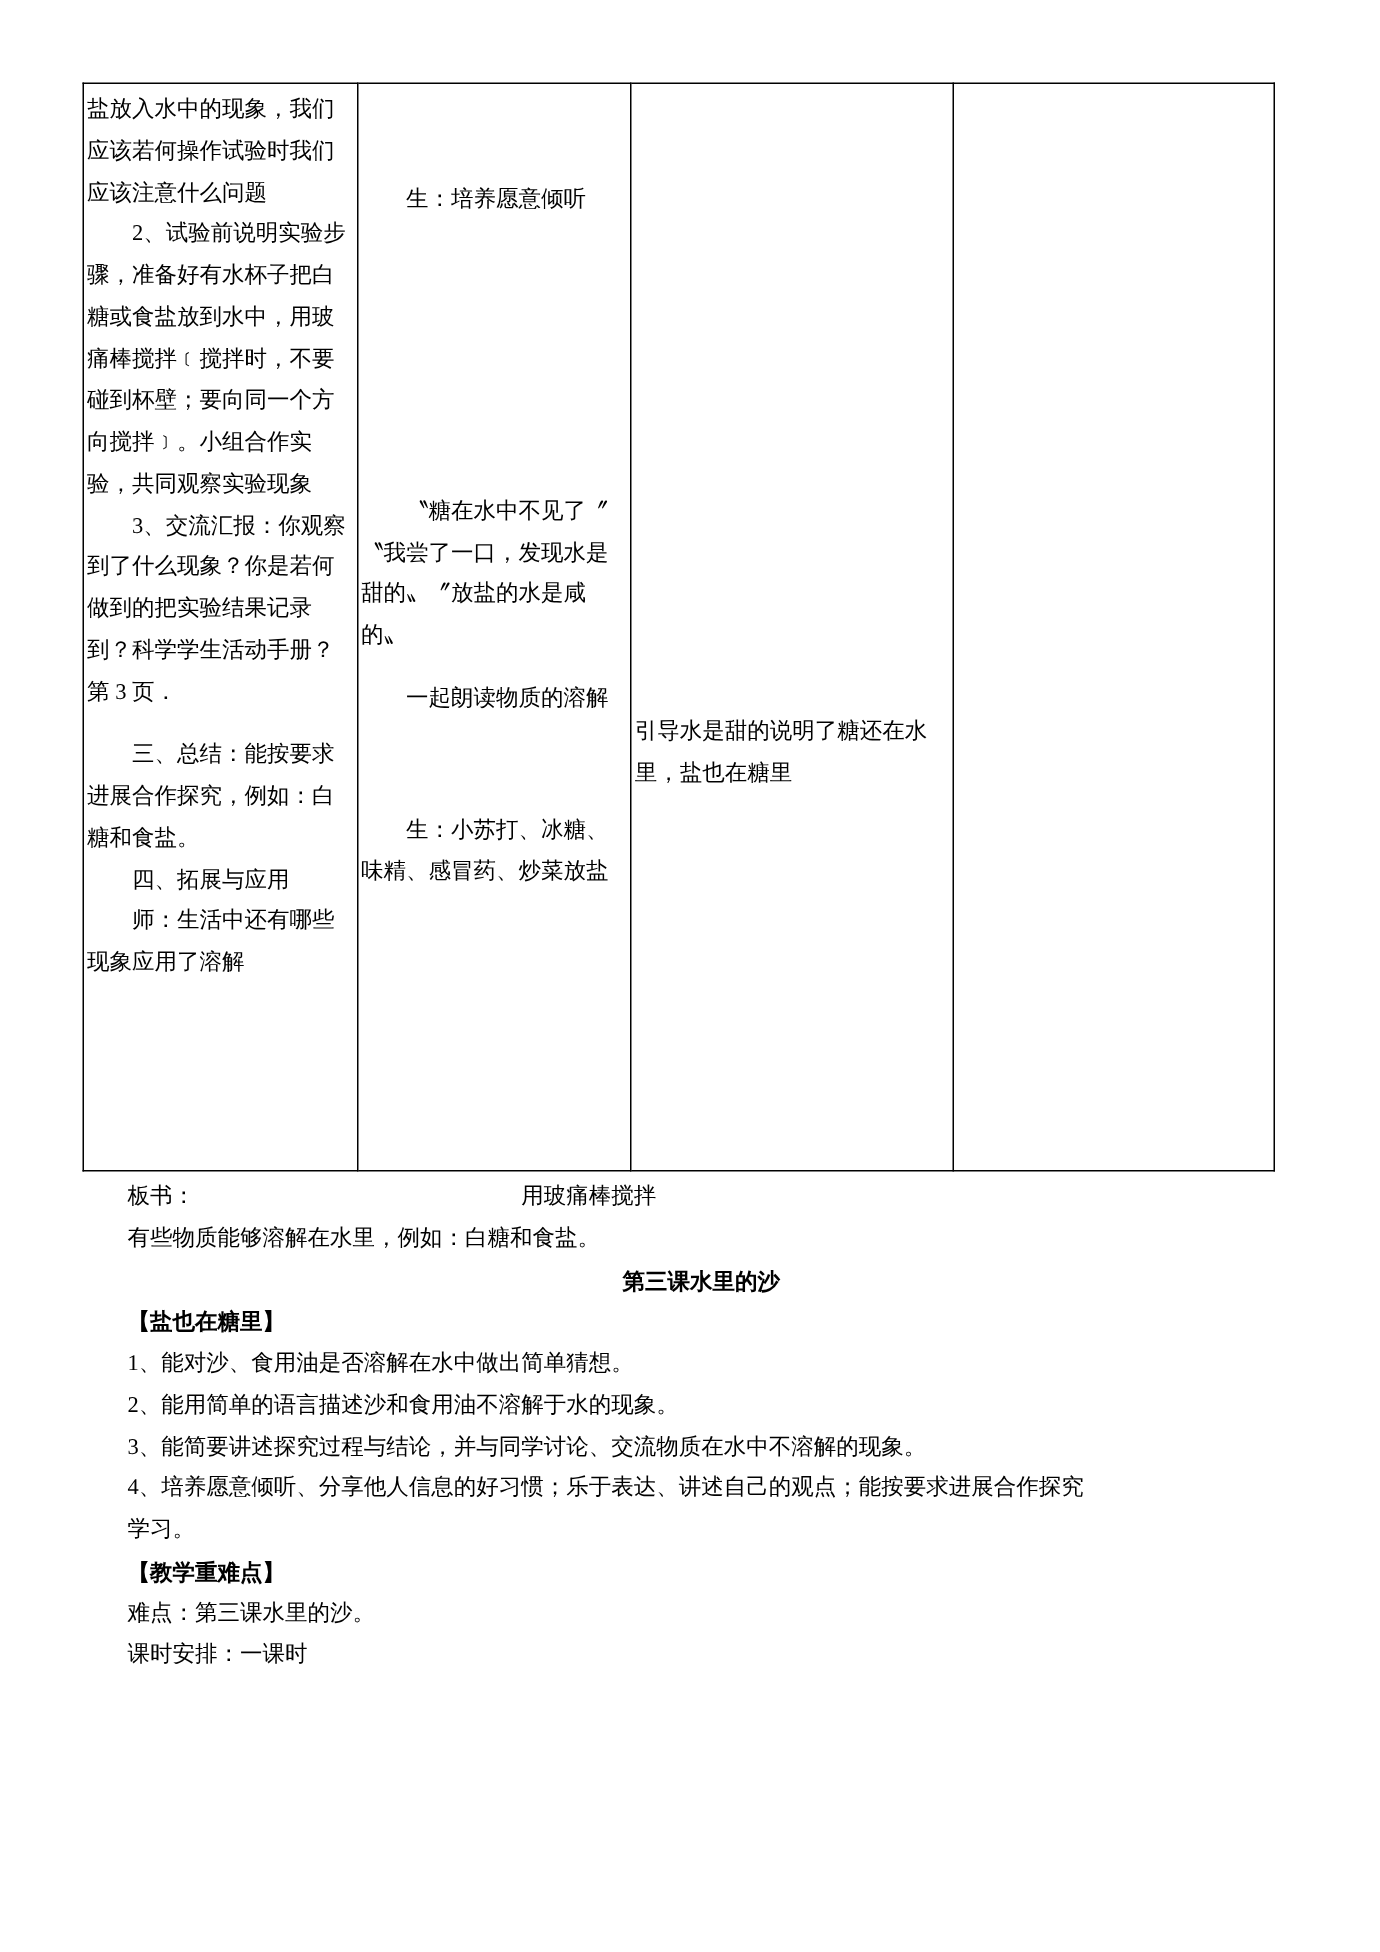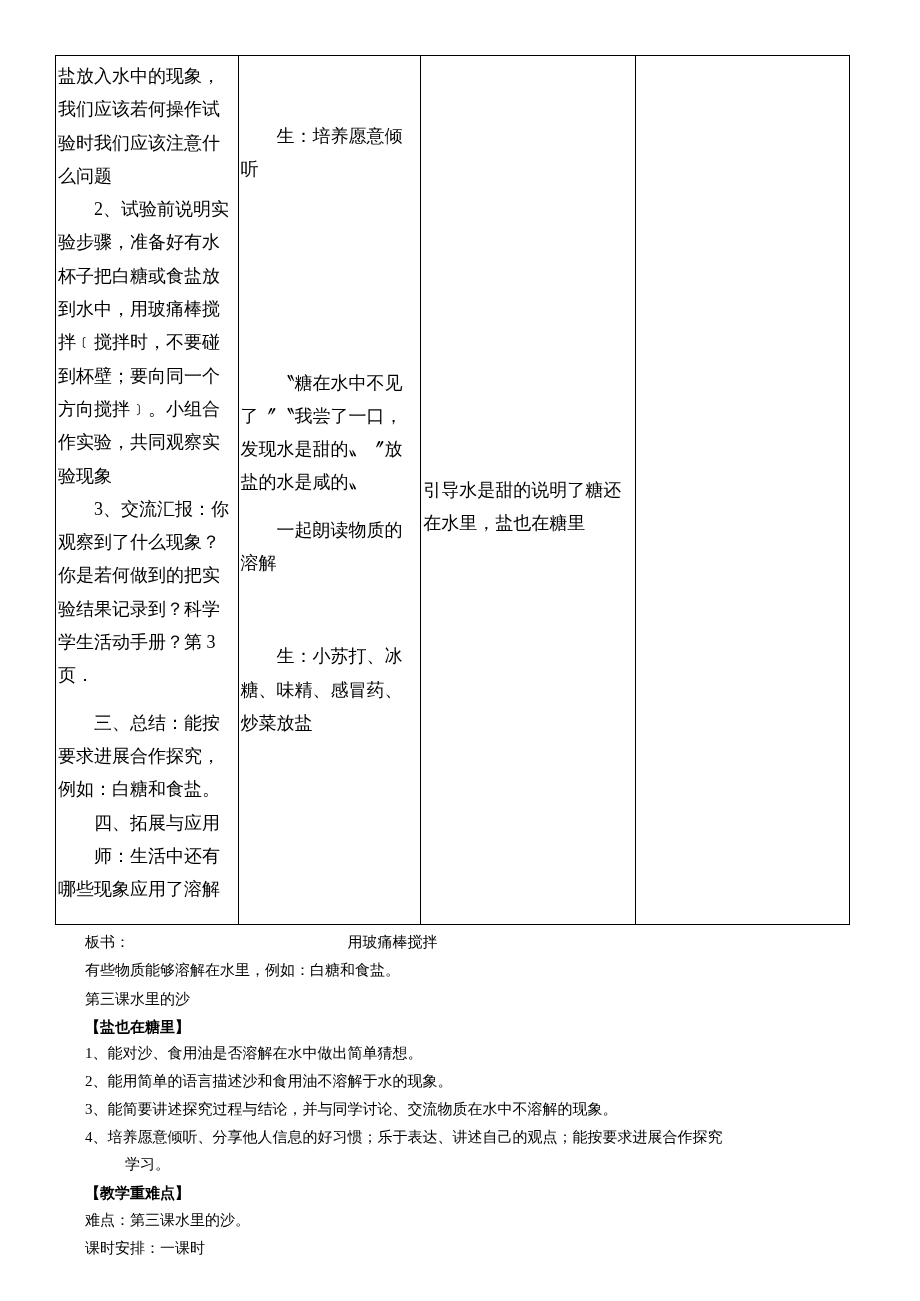--- a/index.html
+++ b/index.html
@@ -15,38 +15,39 @@
     table {
       border-collapse: collapse;
       width: 100%;
       table-layout: fixed;
       margin-bottom: 4px;
     }
     td {
       border: 1px solid #000;
       vertical-align: top;
       padding: 4px 2px;
-      font-size: 18px;
+      font-size: 15px;
       line-height: 1.85;
     }
     td.col1 { width: 23%; }
     td.col2 { width: 23%; }
     td.col3 { width: 27%; }
     td.col4 { width: 27%; }
     .section { margin: 0; }
     .indent-2 { text-indent: 2em; }
     .col2content { padding-top: 60px; }
     .gap2 { height: 60px; }
     .gap3 { height: 180px; }
     .col3content { padding-top: 415px; font-family: Liberation Mono, monospace; }
     .below-table { padding-left: 2em; }
     .below-table p { margin: 0; }
     .title-line { position: relative; }
     .title-center {
-      font-weight: normal;
+      text-align: center;
+      font-weight: bold;
       font-family: "SimHei", "黑体", sans-serif;
     }
     .bold-hei {
       font-weight: bold;
       font-family: "SimHei", "黑体", sans-serif;
     }
     .goals p { margin: 0; }
     .outdent { margin-left: -2em; }
   </style>
 </head>
@@ -95,18 +96,18 @@
     <span>用玻痛棒搅拌</span>
   </p>
   <p>有些物质能够溶解在水里，例如：白糖和食盐。</p>
   <p class="title-center">第三课水里的沙</p>
   <div class="goals">
     <p class="bold-hei">【盐也在糖里】</p>
     <p>1、能对沙、食用油是否溶解在水中做出简单猜想。</p>
     <p>2、能用简单的语言描述沙和食用油不溶解于水的现象。</p>
     <p>3、能简要讲述探究过程与结论，并与同学讨论、交流物质在水中不溶解的现象。</p>
     <p>4、培养愿意倾听、分享他人信息的好习惯；乐于表达、讲述自己的观点；能按要求进展合作探究</p>
-    <p class="outdent" style="display: block; margin-left: 40px;">学习。</p>
+    <p class="outdent" style="display: block;">学习。</p>
   </div>
   <p class="bold-hei">【教学重难点】</p>
   <p>难点：第三课水里的沙。</p>
   <p>课时安排：一课时</p>
 </div>
 
 </body></html>

